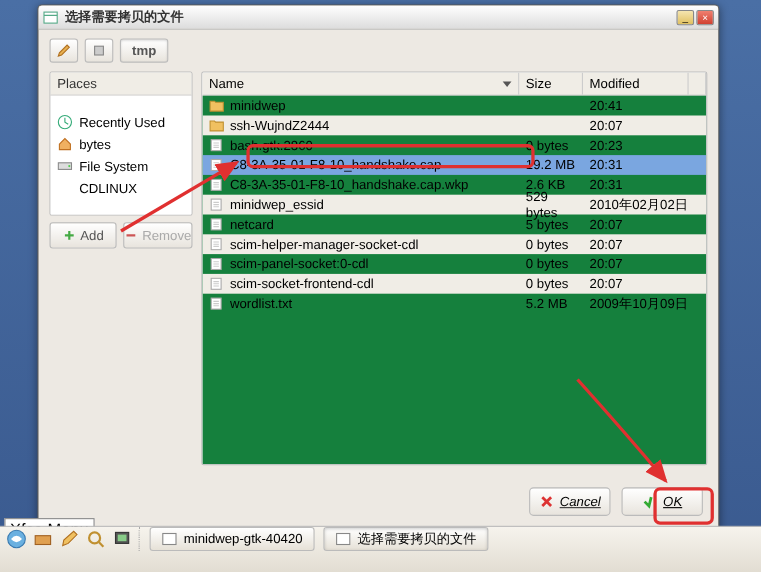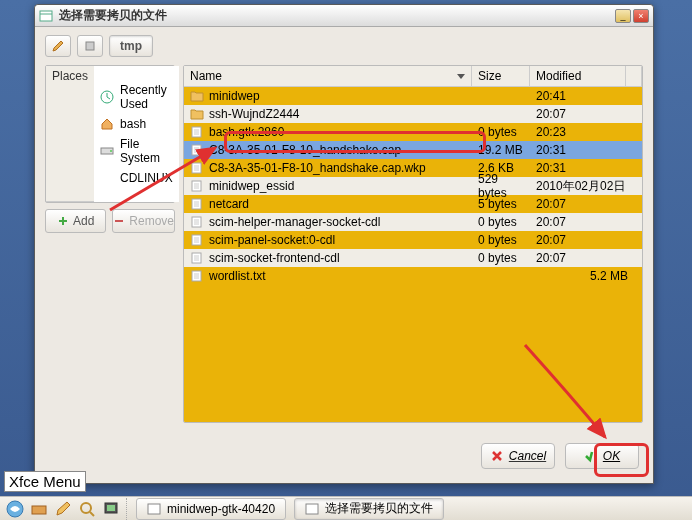--- a/index.html
+++ b/index.html
@@ -13,56 +13,56 @@
   .titlebar .winbtn { width: 16px; height: 14px; margin-left: 2px; border: 1px solid #888; border-radius: 2px; display: flex; align-items: center; justify-content: center; font-size: 9px; }
   .titlebar .min { background: linear-gradient(#f5e5b0,#e0c060); }
   .titlebar .close { background: linear-gradient(#f08070,#d04030); color: white; }
   
   .pathbar { padding: 8px 10px; display: flex; gap: 6px; align-items: center; }
   .pathbtn { width: 26px; height: 22px; background: linear-gradient(#fff,#e8e4dd); border: 1px solid #bbb; border-radius: 3px; display: flex; align-items: center; justify-content: center; }
   .pathbtn.wide { width: auto; padding: 0 10px; font-weight: bold; color: #555; box-shadow: inset 0 1px 2px rgba(0,0,0,0.15); }
   
   .body { flex: 1; display: flex; gap: 8px; padding: 0 10px 8px 10px; }
   
-  .places { width: 130px; border: 1px solid #bbb; background: #fff; border-radius: 2px; display: flex; flex-direction: row; }
+  .places { width: 130px; border: 1px solid #bbb; background: #fff; border-radius: 2px; display: flex; flex-direction: column; }
   .places-header { padding: 3px 6px; background: #f0ede6; border-bottom: 1px solid #ccc; font-weight: normal; color: #333; }
   .places-list { flex: 1; padding: 14px 0; background: #fff; }
   .place-item { padding: 3px 6px; display: flex; align-items: center; gap: 6px; cursor: pointer; }
   .place-item .picon { width: 14px; height: 14px; flex-shrink: 0; }
   
   .pbuttons { display: flex; gap: 6px; padding-top: 6px; }
   .pbtn { flex: 1; height: 24px; background: linear-gradient(#fff,#e8e4dd); border: 1px solid #bbb; border-radius: 3px; display: flex; align-items: center; justify-content: center; gap: 4px; color: #555; }
   .pbtn.disabled { color: #aaa; }
   
   .leftcol { width: 130px; display: flex; flex-direction: column; }
   
   .filepanel { flex: 1; border: 1px solid #bbb; background: #fff; border-radius: 2px; display: flex; flex-direction: column; overflow: hidden; }
   .fhead { display: flex; background: #f0ede6; border-bottom: 1px solid #ccc; }
   .fhead .col { padding: 3px 6px; border-right: 1px solid #ccc; display: flex; align-items: center; justify-content: space-between; }
   .col-name { flex: 1; }
   .col-size { width: 58px; }
   .col-mod { width: 96px; }
   .col-scroll { width: 16px; border-right: none; }
   .triangle { width: 0; height: 0; border-left: 4px solid transparent; border-right: 4px solid transparent; border-top: 5px solid #555; }
   
-  .flist { flex: 1; overflow: auto; background: #eab308; }
+  .flist { flex: 1; overflow: auto; background: #15803d; }
   .frow { display: flex; align-items: center; height: 18px; }
   .frow:nth-child(even) { background: #f0ede6; }
   .frow.selected { background: #7aa6e0; color: #000; }
   .frow .c-name { flex: 1; padding: 0 6px; display: flex; align-items: center; gap: 5px; overflow: hidden; white-space: nowrap; }
   .frow .c-size { width: 58px; padding: 0 6px; text-align: left; }
   .frow .c-mod { width: 112px; padding: 0 6px; text-align: left; white-space: nowrap; overflow: hidden; }
   .ficon { width: 14px; height: 12px; flex-shrink: 0; }
   
   .dialog-buttons { display: flex; justify-content: flex-end; gap: 10px; padding: 12px 14px 14px 14px; }
   .dbtn { min-width: 74px; height: 26px; background: linear-gradient(#fff,#e8e4dd); border: 1px solid #bbb; border-radius: 4px; display: flex; align-items: center; justify-content: center; gap: 5px; cursor: pointer; font-style: italic; }
   
   .highlight-red { position: absolute; border: 3px solid #e03030; border-radius: 6px; pointer-events: none; }
   
-  .taskbar { position: absolute; left: 0; bottom: 0; width: 692px; height: 24px; background: linear-gradient(#f6f3ed,#e2ddd2); border-top: 1px solid #bbb; display: flex; align-items: center; padding: 0 4px; gap: 2px; }
+  .taskbar { position: absolute; left: 0; bottom: 0; width: 692px; height: 42px; background: linear-gradient(#f6f3ed,#e2ddd2); border-top: 1px solid #bbb; display: flex; padding: 0 4px; gap: 2px; }
   .taskbar .ticon { width: 22px; height: 22px; display: flex; align-items: center; justify-content: center; }
   .taskbar .sep { width: 6px; height: 22px; border-left: 1px dotted #aaa; margin: 0 2px; }
   .taskbar .tbtn { height: 22px; padding: 0 10px; background: linear-gradient(#fff,#e6e1d7); border: 1px solid #bbb; border-radius: 3px; display: flex; align-items: center; gap: 6px; margin-right: 6px; max-width: 170px; overflow: hidden; white-space: nowrap; }
   .taskbar .tbtn.active { box-shadow: inset 0 1px 3px rgba(0,0,0,0.2); }
   
   .xfce-label { position: absolute; left: 4px; bottom: 28px; background: #fff; border: 1px solid #888; padding: 1px 4px; font-size: 15px; }
   
   .arrow-svg { position: absolute; pointer-events: none; }
 </style>
 </head>
@@ -104,21 +104,21 @@
             <span class="picon"><svg viewBox="0 0 14 14">
                   <circle cx="7" cy="7" r="6" fill="#fff" stroke="#3a7"></circle>
                   <path d="M7 3 V7 L10 9" stroke="#3a7" fill="none"></path>
                 </svg></span>
             <span>Recently Used</span>
           </div>
           <div class="place-item">
             <span class="picon"><svg viewBox="0 0 14 14">
                   <path d="M2 7 L7 2 L12 7 V12 H2 Z" fill="#f0b060" stroke="#c07020"></path>
                 </svg></span>
-            <span>bash</span>
+            <span>bytes</span>
           </div>
           <div class="place-item">
             <span class="picon"><svg viewBox="0 0 14 14">
                   <rect x="1" y="4" width="12" height="6" fill="#ddd" stroke="#888"></rect>
                   <circle cx="11" cy="7" r="1" fill="#5c5"></circle>
                 </svg></span>
             <span>File System</span>
           </div>
           <div class="place-item">
             <span class="picon"></span>
@@ -263,20 +263,21 @@
           </div>
           <div class="frow">
             <div class="c-name">
               <span class="ficon"><svg viewBox="0 0 14 12">
                   <rect x="2" y="1" width="9" height="10" fill="#fff" stroke="#aaa"></rect>
                   <path d="M4 4 H9 M4 6 H9 M4 8 H9" stroke="#ccc"></path>
                 </svg></span>
               <span>wordlist.txt</span>
             </div>
             <div class="c-size">5.2 MB</div>
+            <div class="c-mod">2009年10月09日</div>
           </div>
         </div>
     </div>
   </div>
 
   <div class="dialog-buttons">
     <div class="dbtn">
       <svg width="14" height="14" viewBox="0 0 14 14">
           <path d="M3 3 L11 11 M11 3 L3 11" stroke="#d33" stroke-width="2.5"></path>
         </svg>

